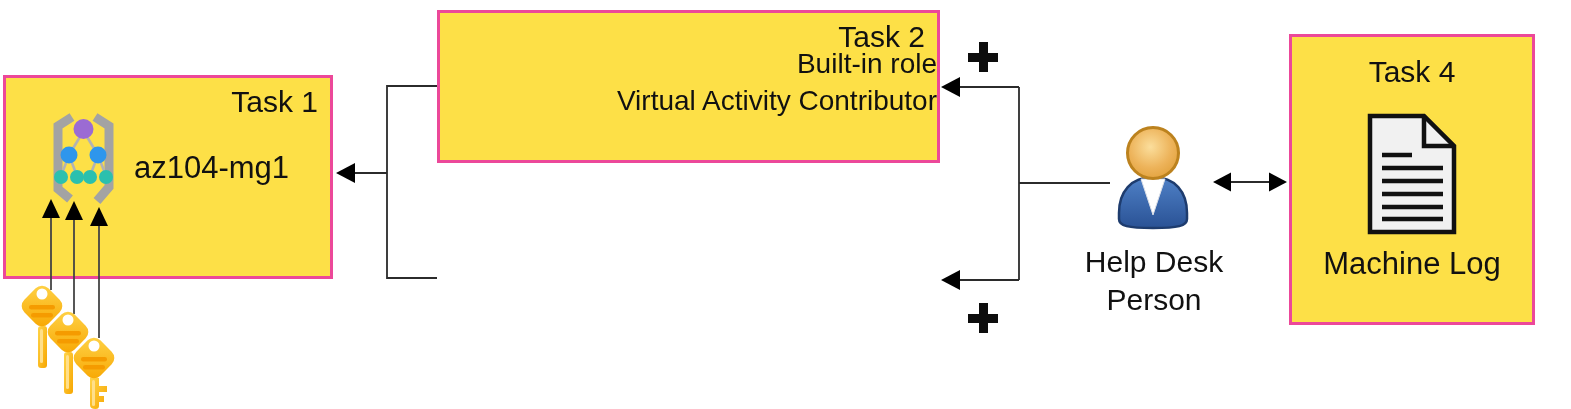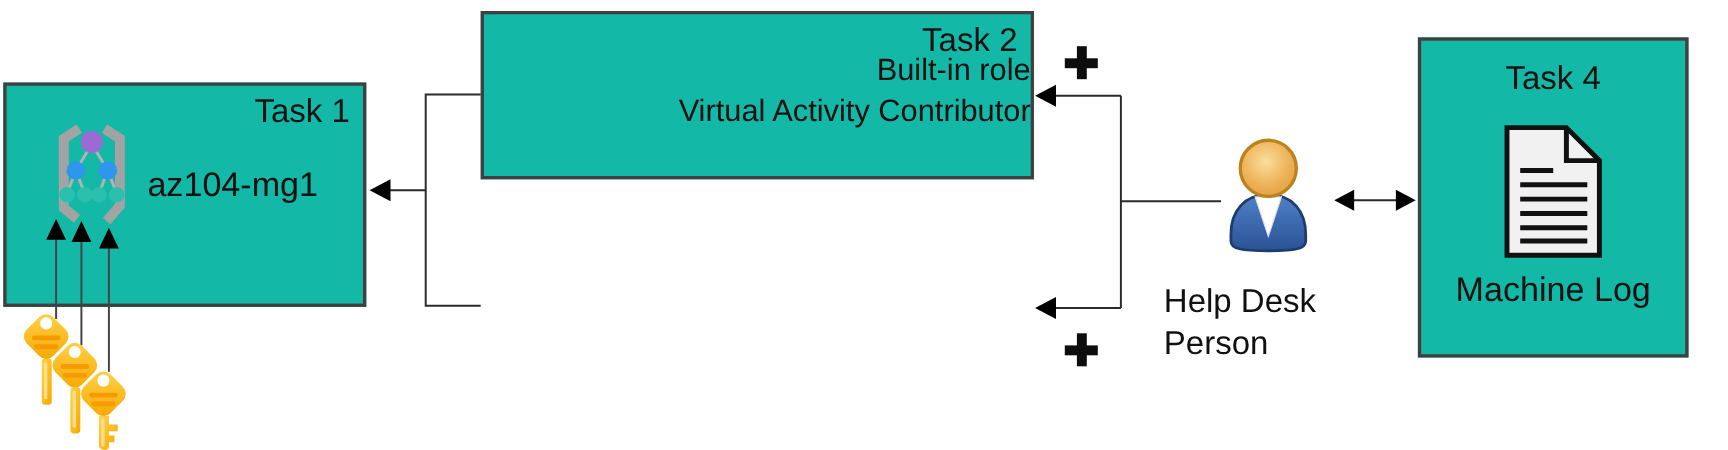--- a/index.html
+++ b/index.html
@@ -1,41 +1,41 @@
 <!DOCTYPE html>
 <html><head>
 <meta charset="utf-8">
 <style>
   html,body{margin:0;padding:0;background:#fff;}
   #canvas{
     position:relative;width:1571px;height:409px;background:#ffffff;
     font-family:"Liberation Sans",sans-serif;color:#111;overflow:hidden;
   }
   .box{
-    position:absolute;background:#14b8a6;border:3px solid #404040;box-sizing:border-box;
+    position:absolute;background:#fde047;border:3px solid #ec4899;box-sizing:border-box;
   }
   .box-title{
     position:absolute;top:7px;right:12px;font-size:30px;color:#111;white-space:nowrap;
   }
   .role-lines{
     padding-top:32px;font-size:28px;line-height:37px;text-align:right;white-space:nowrap;
   }
   #task1-box{left:3px;top:75px;width:330px;height:204px;}
   #task2-box{left:437px;top:10px;width:503px;height:153px;}
   #task3-box{left:437px;top:205px;width:503px;height:153px;}
   #task4-box{left:1289px;top:34px;width:246px;height:291px;display:flex;flex-direction:column;align-items:center;}
   #task4-title{position:static;margin-top:18px;font-size:30px;}
   #task4-caption{font-size:31px;margin-top:10px;}
   #doc-icon{margin-top:24px;}
   #mg-icon{position:absolute;left:30px;top:32px;}
   #task1-label{position:absolute;left:128px;top:70px;font-size:31px;line-height:40px;white-space:nowrap;text-align:right;}
   #connectors{position:absolute;left:0;top:0;z-index:5;pointer-events:none;}
   #person-icon{position:absolute;left:1106px;top:125px;z-index:6;}
   #person-label{
-    position:absolute;left:1058px;top:256px;width:192px;text-align:left;
+    position:absolute;left:1058px;top:243px;width:192px;text-align:center;
     font-size:30px;line-height:38px;z-index:6;
   }
   #keys-icon{position:absolute;left:18px;top:282px;z-index:6;}
   .plus{position:absolute;width:30px;height:30px;z-index:4;}
   .plus::before{content:"";position:absolute;left:0;top:10.5px;width:30px;height:9px;background:#0d0d0d;}
   .plus::after{content:"";position:absolute;left:10.5px;top:0;width:9px;height:30px;background:#0d0d0d;}
   #plus-top{left:968px;top:42px;}
   #plus-bottom{left:968px;top:303px;}
 </style>
 </head>

